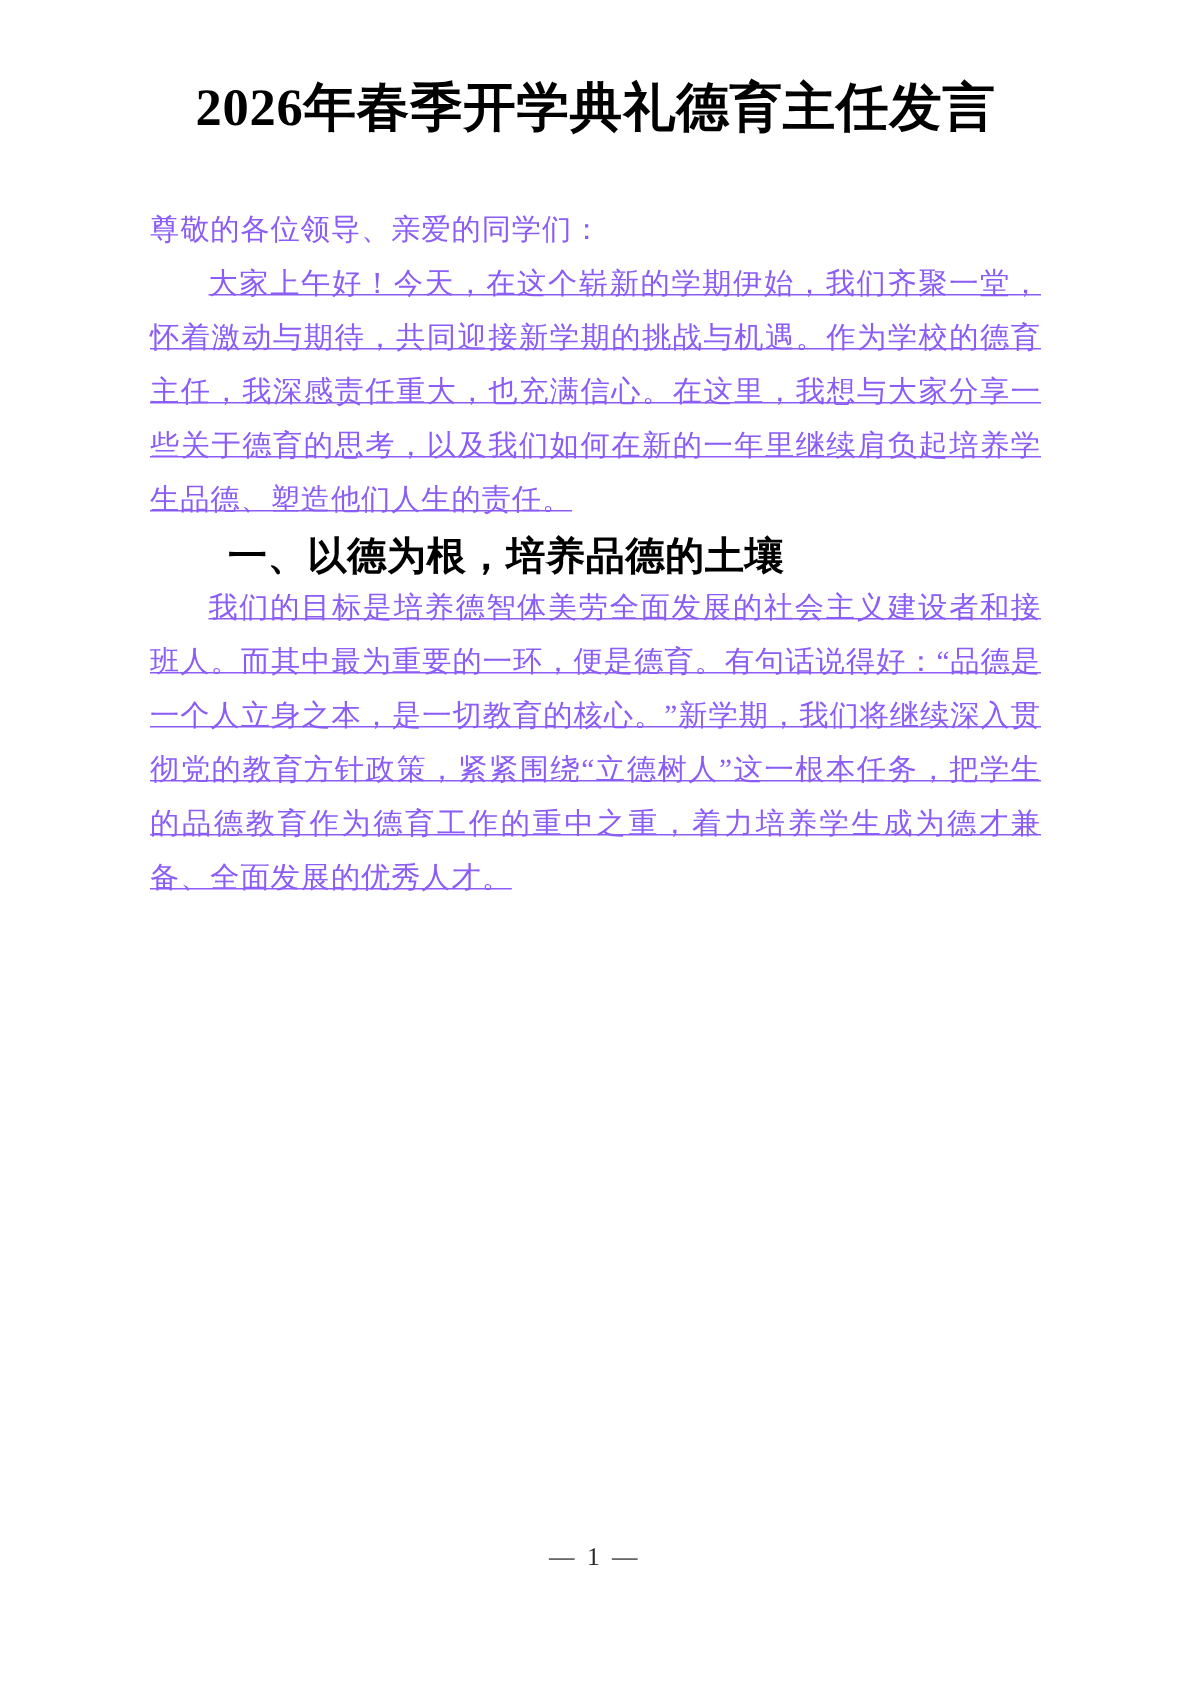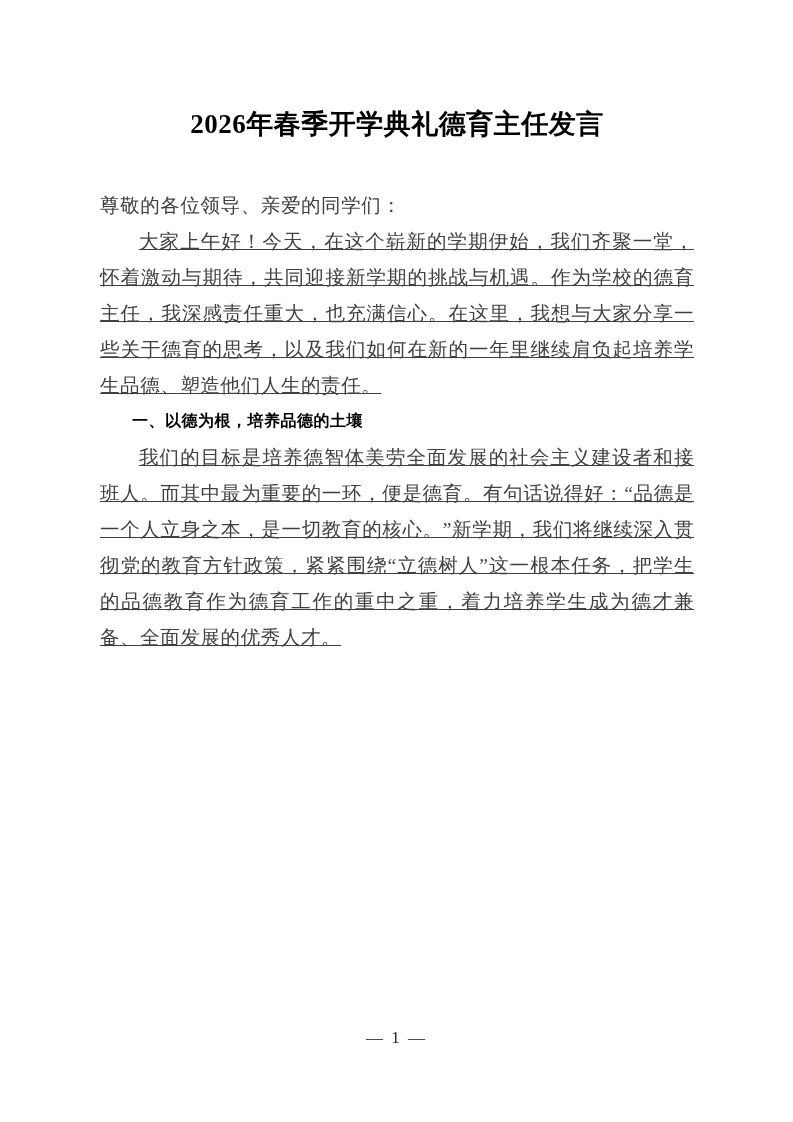--- a/index.html
+++ b/index.html
@@ -28,25 +28,25 @@
   .content {
     position: absolute;
     left: 100px;
     top: 0;
     width: 594px;
   }
 
   
   .doc-title {
     margin: 0;
-    padding-top: 104px;
+    padding-top: 52px;
     text-align: center;
     font-family: "Liberation Serif", "DejaVu Serif", serif;
     font-weight: bold;
-    font-size: 27px;
+    font-size: 35px;
     line-height: 40px;
     letter-spacing: 0.5px;
     color: #000000;
   }
   .title-line {
     display: block;
     white-space: nowrap;
   }
   .title-line-2 {
     letter-spacing: 1px;
@@ -59,37 +59,37 @@
 
   p.para {
     margin: 0;
     font-family: "Liberation Serif", "DejaVu Serif", serif;
     font-size: 19.5px;
     line-height: 36px;
     text-align: justify;
     text-justify: inter-character;
     text-align-last: left;
     letter-spacing: 0.6px;
-    color: #404040;
+    color: #8b5cf6;
   }
 
   p.salutation {
     text-indent: 0;
   }
 
   p.indent {
     text-indent: 2em;
     text-decoration: underline;
   }
 
   h2.section-heading {
     margin: 0;
-    font-family: Liberation Mono, monospace;
+    font-family: Liberation Sans, sans-serif;
     font-weight: bold;
-    font-size: 16px;
+    font-size: 26px;
     line-height: 36px;
     text-indent: 2em;
     letter-spacing: 0.5px;
     text-align: left;
     color: #000000;
   }
 
   
   .page-footer {
     position: absolute;

